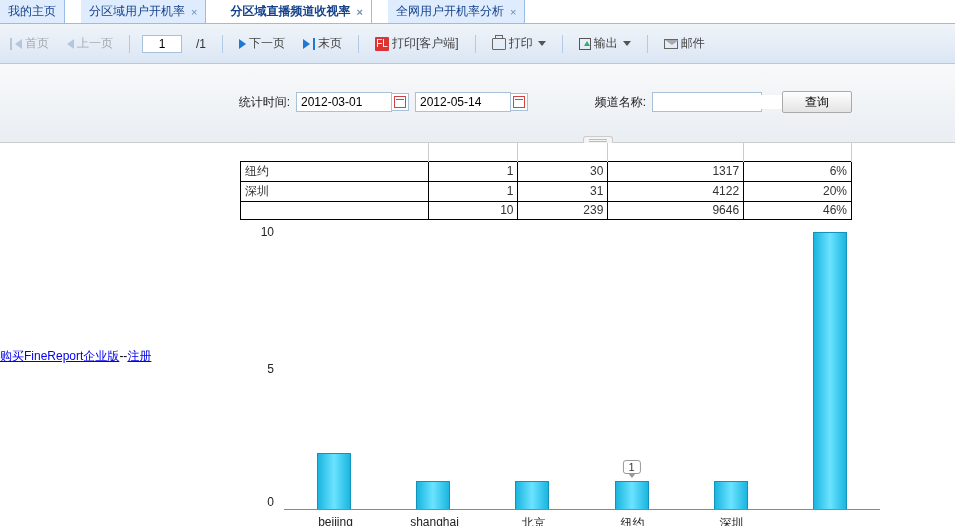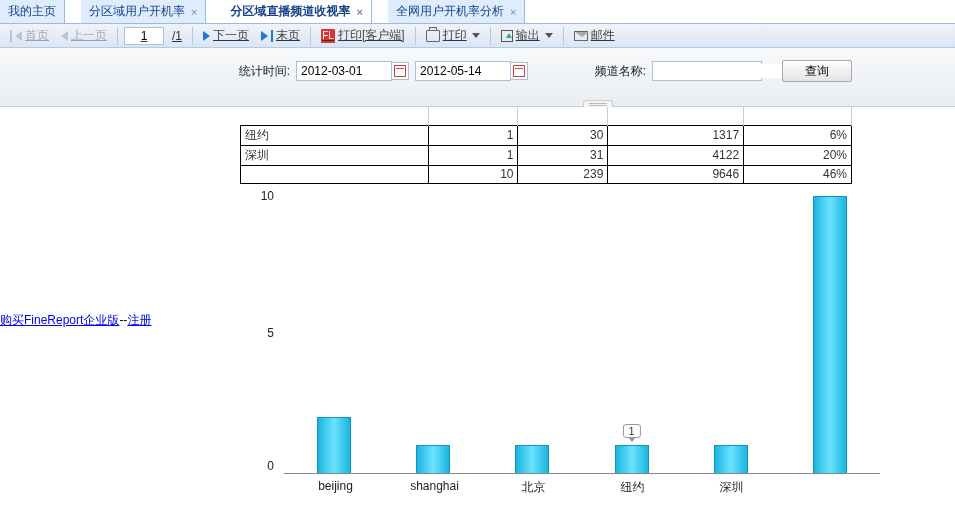--- a/index.html
+++ b/index.html
@@ -1,41 +1,41 @@
 <!DOCTYPE html>
 <html><head>
 <meta charset="utf-8">
 <style>
 * { box-sizing: border-box; margin: 0; padding: 0; }
 body { font-family: "Microsoft YaHei", Arial, sans-serif; font-size: 12px; color: #333; background: #fff; width: 955px; }
 .tabs-bar { display: flex; background: #fff; border-bottom: 1px solid #99bbe8; height: 24px; gap: 16px; }
 .tab { display: flex; align-items: center; padding: 0 8px; border-right: 1px solid #99bbe8; background: #deecfd; color: #15428b; font-size: 12px; position: relative; cursor: pointer; }
 .tab.active { background: #fff; font-weight: bold; }
 .tab .close { margin-left: 6px; color: #6b8fb3; font-size: 11px; }
-.toolbar { display: flex; align-items: center; height: 24px; background: linear-gradient(#f0f4f9, #dbe6f4); border-bottom: 1px solid #b2cae6; padding: 0 6px; gap: 4px; text-decoration: underline; }
+.toolbar { display: flex; align-items: center; height: 40px; background: linear-gradient(#f0f4f9, #dbe6f4); border-bottom: 1px solid #b2cae6; padding: 0 6px; gap: 10px; }
 .tb-btn { display: flex; align-items: center; gap: 3px; padding: 2px 4px; color: #444; cursor: pointer; }
 .tb-btn.disabled { opacity: 0.4; }
 .tb-sep { width: 1px; height: 18px; background: #b2cae6; margin: 0 2px; }
 .page-input { width: 40px; height: 18px; text-align: center; border: 1px solid #a8c0d8; font-size: 12px; }
 .tri-left { width: 0; height: 0; border-top: 5px solid transparent; border-bottom: 5px solid transparent; border-right: 7px solid #6b8fb3; }
 .tri-right { width: 0; height: 0; border-top: 5px solid transparent; border-bottom: 5px solid transparent; border-left: 7px solid #6b8fb3; }
 .tri-right.blue { border-left-color: #1e78d6; }
 .bar-icon { width: 2px; height: 12px; background: #6b8fb3; }
 .bar-icon.blue { background: #1e78d6; }
 .dd-arrow { width: 0; height: 0; border-left: 4px solid transparent; border-right: 4px solid transparent; border-top: 5px solid #555; margin-left: 2px; }
 .icon-sq { width: 14px; height: 14px; display: inline-flex; align-items: center; justify-content: center; font-size: 10px; color: #fff; border-radius: 1px; }
 .icon-red { background: #d33; }
 .icon-printer { width: 14px; height: 12px; border: 1px solid #666; border-radius: 1px; position: relative; }
 .icon-printer::before { content: ""; position: absolute; top: -4px; left: 2px; right: 2px; height: 3px; border: 1px solid #666; border-bottom: none; }
 .icon-export { width: 12px; height: 12px; border: 1px solid #555; position: relative; }
 .icon-export::after { content: ""; position: absolute; top: 2px; left: 4px; width: 0; height: 0; border-left: 3px solid transparent; border-right: 3px solid transparent; border-bottom: 5px solid #3a7; }
 .icon-mail { width: 14px; height: 10px; border: 1px solid #666; position: relative; }
 .icon-mail::after { content: ""; position: absolute; top: 0; left: 0; right: 0; height: 0; border-left: 7px solid transparent; border-right: 7px solid transparent; border-top: 5px solid #aaa; }
 .filter-area { background: linear-gradient(#f8f9fa, #e9eef3); padding: 12px 0 14px 0; border-bottom: 1px solid #ccc; }
-.filter-row { display: flex; align-items: center; margin-bottom: 10px; }
+.filter-row { display: flex; align-items: center; margin-bottom: 10px; margin-top: 15px; }
 .filter-row:last-child { margin-bottom: 0; }
 .flabel { text-align: right; margin-right: 6px; color: #222; }
 .date-input { width: 96px; height: 20px; border: 1px solid #a8c0d8; padding: 0 4px; font-size: 12px; }
 .cal-icon { width: 18px; height: 18px; border: 1px solid #a8c0d8; background: #fff; display: inline-flex; align-items: center; justify-content: center; margin-left: -1px; cursor: pointer; }
 .cal-icon span { width: 12px; height: 12px; border: 1px solid #c44; position: relative; }
 .cal-icon span::before { content: ""; position: absolute; top: 2px; left: 1px; right: 1px; height: 1px; background: #c44; }
 .combo { width: 110px; height: 20px; border: 1px solid #a8c0d8; display: flex; align-items: center; background: #fff; }
 .combo input { border: none; flex: 1; padding: 0 4px; font-size: 12px; outline: none; }
 .combo .ct { width: 16px; height: 100%; border-left: 1px solid #a8c0d8; display: flex; align-items: center; justify-content: center; background: linear-gradient(#f0f6fd, #d8e8f8); cursor: pointer; }
 .qbtn { width: 70px; height: 22px; background: linear-gradient(#fefefe, #e4e4e4); border: 1px solid #aaa; border-radius: 2px; cursor: pointer; font-size: 12px; }

